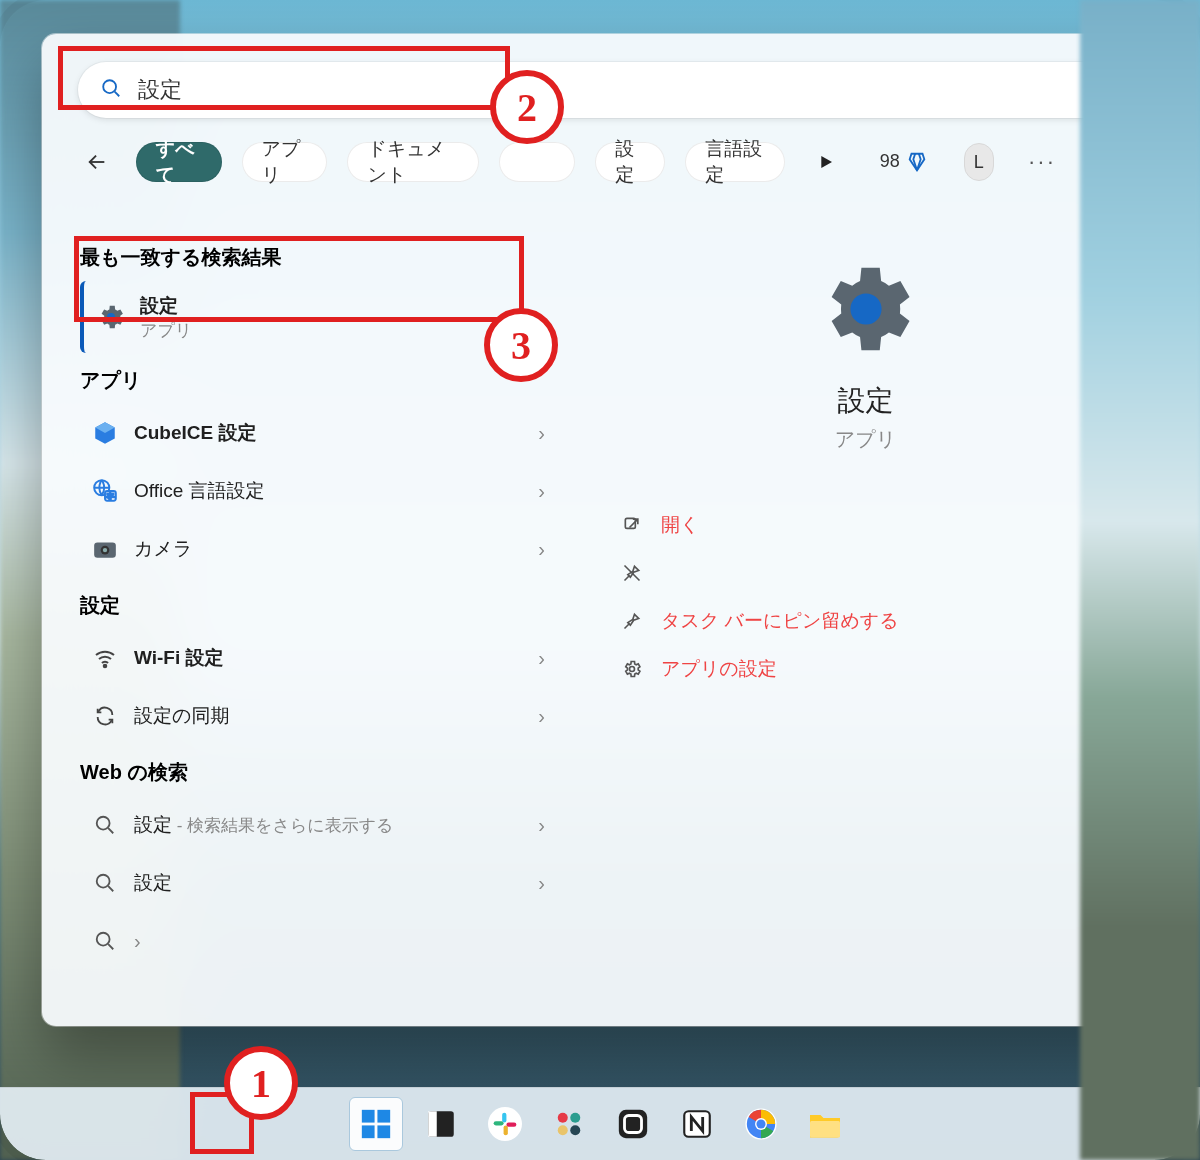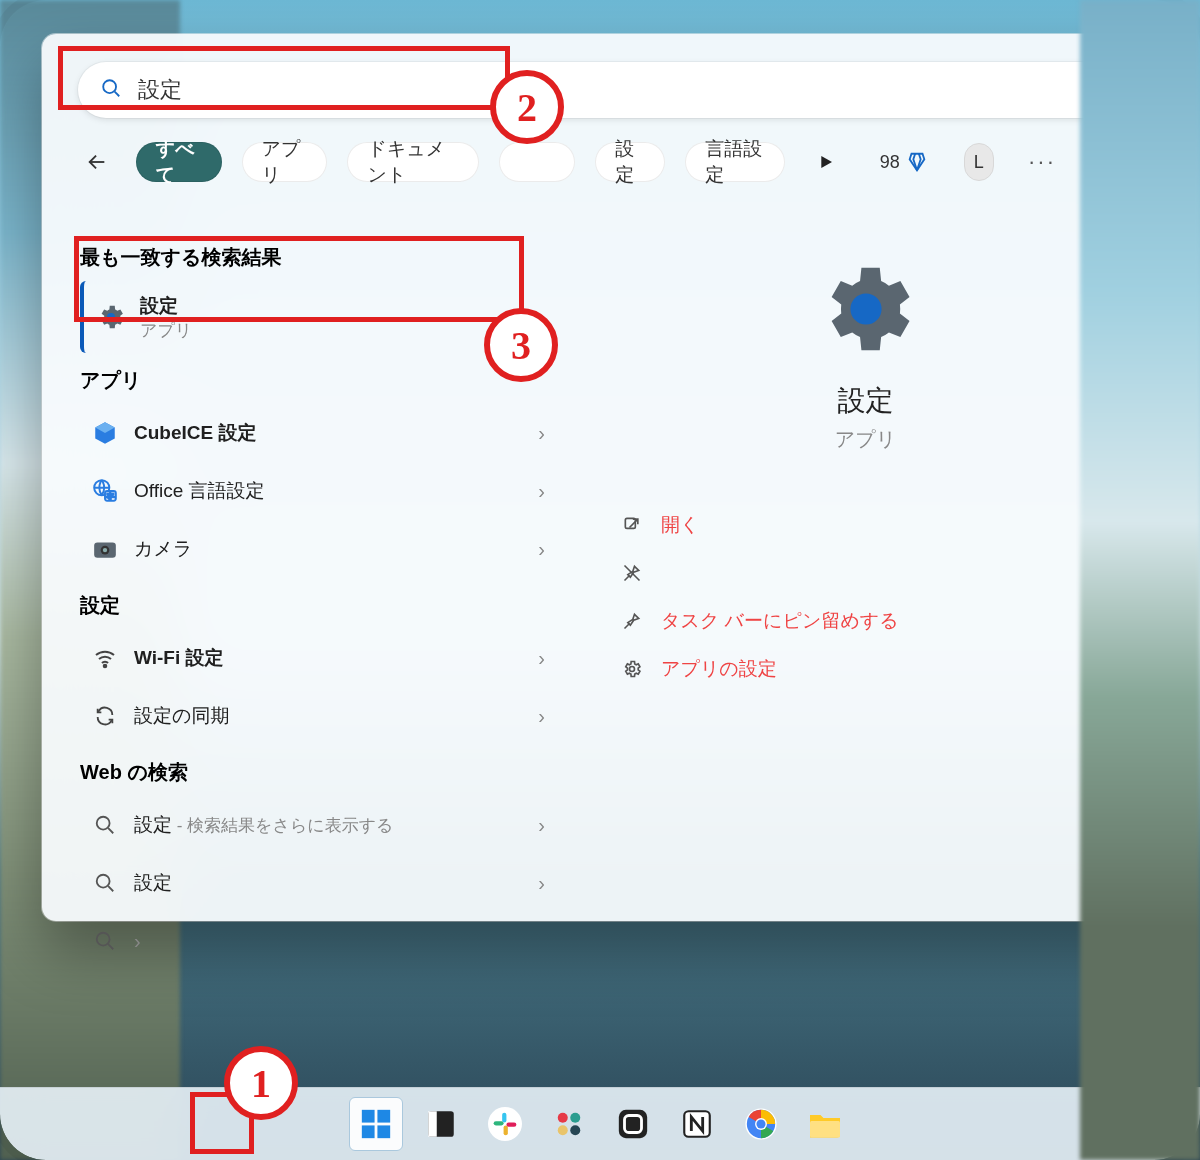--- a/index.html
+++ b/index.html
@@ -1,30 +1,30 @@
 <!DOCTYPE html>
 <html><head>
 <meta charset="utf-8">
 <style>
 html,body{margin:0;padding:0;width:1200px;height:1160px;font-family:"Segoe UI","Yu Gothic UI","Meiryo",sans-serif;background:#2b3a44;overflow:hidden}
 .desktop{position:relative;width:1200px;height:1160px;background:linear-gradient(to bottom,#6db8d4 0%,#a8d4e5 30%,#d4e9f0 55%,#4a7a8a 75%,#2a4555 100%)}
 .desktop::before{content:"";position:absolute;left:0;top:0;width:180px;height:100%;background:linear-gradient(to bottom,#5a8a9a 0%,#7ab4ca 20%,#d8e8ec 40%,#a8b8a0 55%,#809078 75%,#506050 100%);filter:blur(2px)}
 .desktop::after{content:"";position:absolute;right:0;top:0;width:120px;height:100%;background:linear-gradient(to bottom,#78b0c8 0%,#a0d0e0 25%,#d8e8ec 45%,#88a898 60%,#607060 80%);filter:blur(2px)}
 .viewport{position:absolute;top:0;left:0;width:1200px;height:1160px;border-radius:46px;overflow:hidden;box-shadow:0 0 0 8px rgba(0,0,0,.05)}
-.panel{position:absolute;top:34px;left:42px;width:1116px;height:887px;background:rgba(248,251,253,0.94);backdrop-filter:blur(30px);border-radius:14px;box-shadow:0 30px 60px rgba(0,0,0,.35),0 0 0 1px rgba(255,255,255,.5)}
+.panel{position:absolute;top:34px;left:42px;width:1116px;height:992px;background:rgba(248,251,253,0.94);backdrop-filter:blur(30px);border-radius:14px;box-shadow:0 30px 60px rgba(0,0,0,.35),0 0 0 1px rgba(255,255,255,.5)}
 .searchbar{position:absolute;top:28px;left:36px;right:36px;height:56px;background:#fff;border-radius:30px;box-shadow:0 2px 6px rgba(0,0,0,.1),0 0 0 1px rgba(0,0,0,.04);display:flex;align-items:center;padding:0 22px}
 .searchbar svg{width:22px;height:22px;flex:0 0 22px}
 .searchbar input{border:none;outline:none;font-size:22px;margin-left:14px;flex:1;background:transparent;color:#333}
 .filters{position:absolute;top:100px;left:36px;right:36px;height:56px;display:flex;align-items:center;gap:20px}
 .backbtn{width:48px;height:40px;display:flex;align-items:center;justify-content:center;color:#404040}
 .chip{height:40px;padding:0 20px;border-radius:22px;background:#fff;display:flex;align-items:center;font-size:19px;color:#333;box-shadow:inset 0 0 0 1px rgba(0,0,0,.08)}
 .chip.active{background:#2f6a6a;color:#fff;font-weight:600}
 .fwd{width:34px;height:34px;display:flex;align-items:center;justify-content:center;margin-left:8px}
 .spacer{flex:1}
-.rew{display:flex;align-items:center;gap:6px;font-size:18px;color:#333;margin-right:10px}
+.rew{display:flex;gap:6px;font-size:18px;color:#333;margin-right:10px}
 .avatar{width:36px;height:36px;border-radius:18px;background:#e8e8e8;display:flex;align-items:center;justify-content:center;font-size:18px;color:#333;margin:0 6px;border:1px solid #d8d8d8}
 .moreh{font-size:22px;letter-spacing:2px;color:#555;margin:0 8px}
 .copilot{width:40px;height:40px;border-radius:10px;margin-left:6px;background:conic-gradient(from 0deg,#e85d75,#f0a050,#6ac06a,#4a90e2,#a050e0,#e85d75);display:flex;align-items:center;justify-content:center}
 .copilot::after{content:"";width:32px;height:32px;background:#f7fafc;border-radius:7px;mask:radial-gradient(circle at 50% 50%,transparent 35%,black 36%)}
 .cols{position:absolute;top:180px;left:0;right:0;bottom:0;display:flex}
 .left{flex:0 0 475px;padding:16px 18px 0 38px}
 .right{flex:1;padding:0 24px;display:flex;flex-direction:column;align-items:center}
 .sec-h{font-size:20px;font-weight:700;color:#000000;margin:14px 0 10px}
 .item{height:58px;display:flex;align-items:center;gap:14px;padding:0 10px;border-radius:6px;position:relative;cursor:default}
 .item .ic{width:30px;height:30px;display:flex;align-items:center;justify-content:center}

